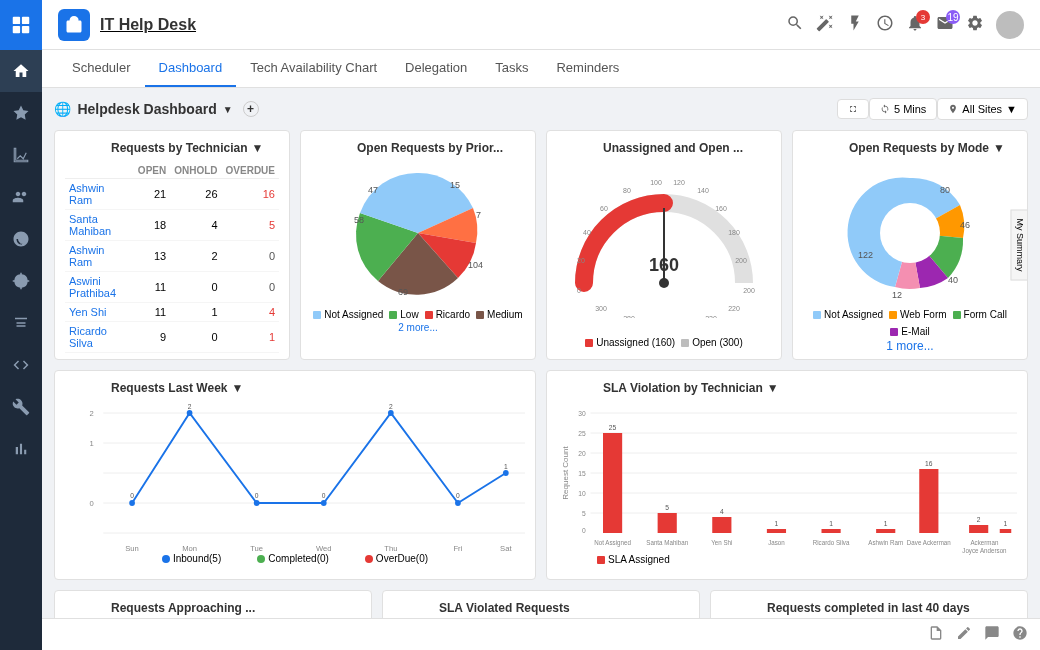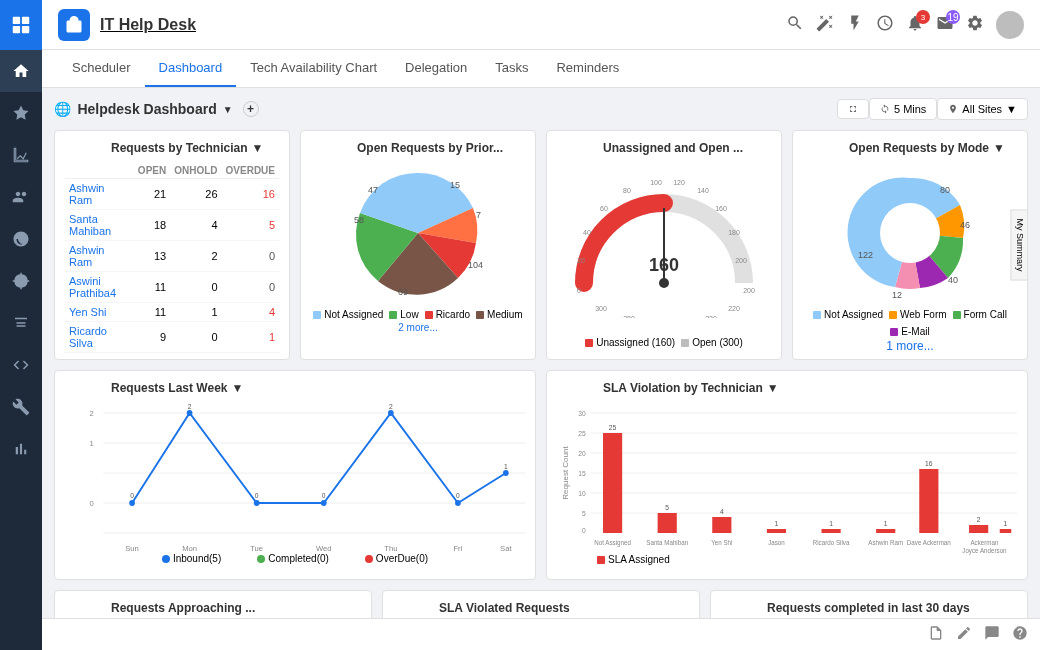--- a/index.html
+++ b/index.html
@@ -579,21 +579,21 @@
           <span>Requests Approaching ...</span>
         </div>
       </div>
       <div class="card" style="height:65px;">
         <div class="card-title">
           <span>SLA Violated Requests</span>
         </div>
       </div>
       <div class="card" style="height:65px;">
         <div class="card-title">
-          <span>Requests completed in last 30 days</span>
+          <span>Requests completed in last 40 days</span>
         </div>
       </div>
     </div>
   </div>
 
   <div class="footer">
     <div class="footer-icon">
       <svg width="16" height="16" viewBox="0 0 24 24" fill="#888">
           <path d="M14 2H6c-1.1 0-2 .9-2 2v16c0 1.1.9 2 2 2h12c1.1 0 2-.9 2-2V8l-6-6zm4 18H6V4h7v5h5v11z"></path>
         </svg>

